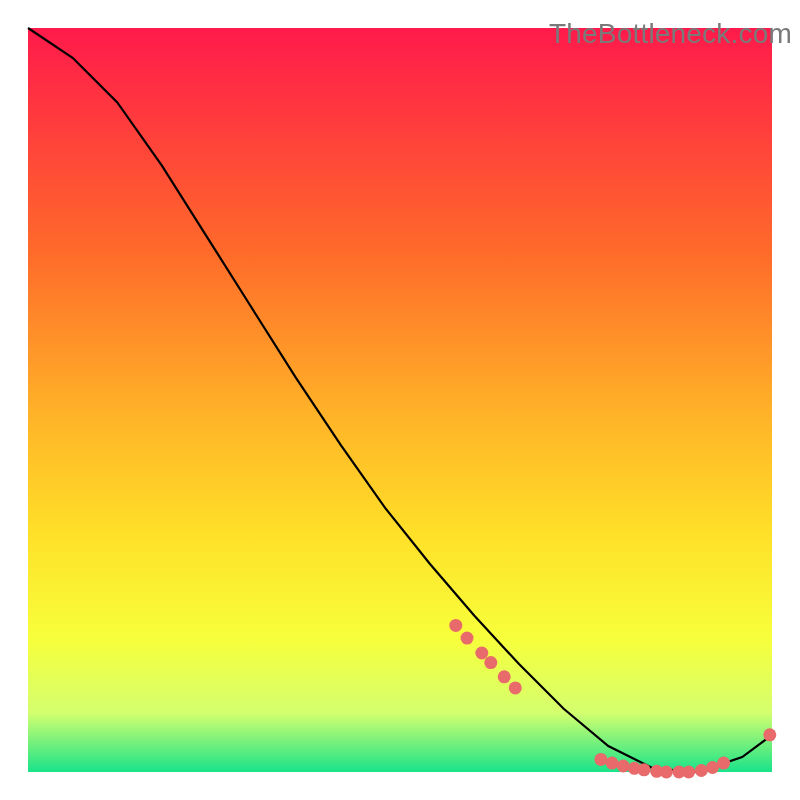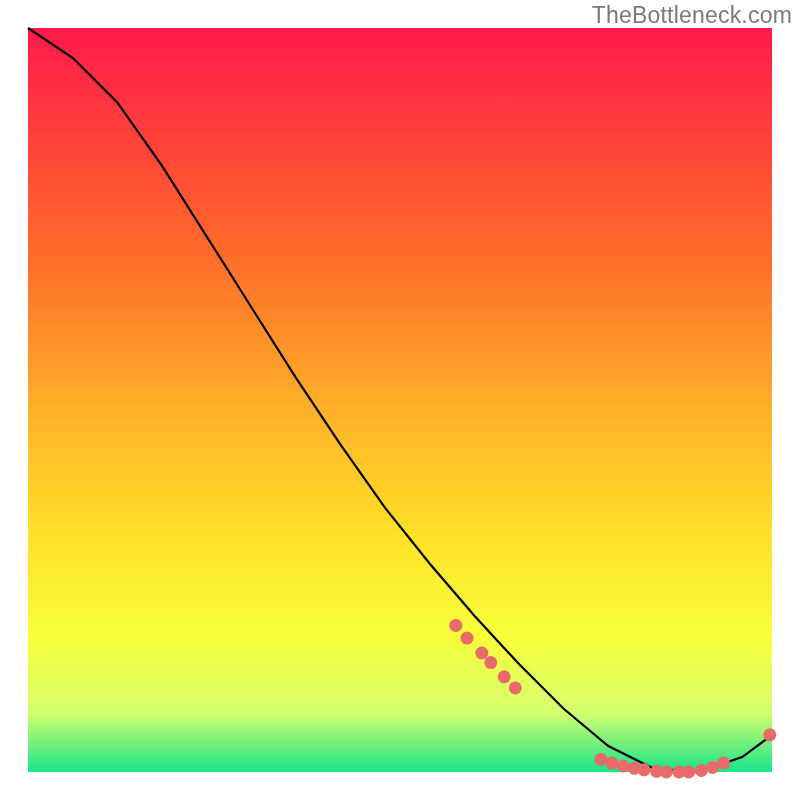--- a/index.html
+++ b/index.html
@@ -11,23 +11,23 @@
     font-family: Arial, Helvetica, sans-serif;
     background: #fff;
   }
   .wrap {
     position: relative;
     width: 800px;
     height: 800px;
   }
   .watermark {
     position: absolute;
-    top: 2px;
+    top: 18px;
     right: 8px;
-    font-size: 23px;
+    font-size: 28px;
     font-weight: 500;
     color: #7a7a7a;
     letter-spacing: 0.2px;
   }
   svg {
     display: block;
   }
 </style>
 </head>
 <body>

